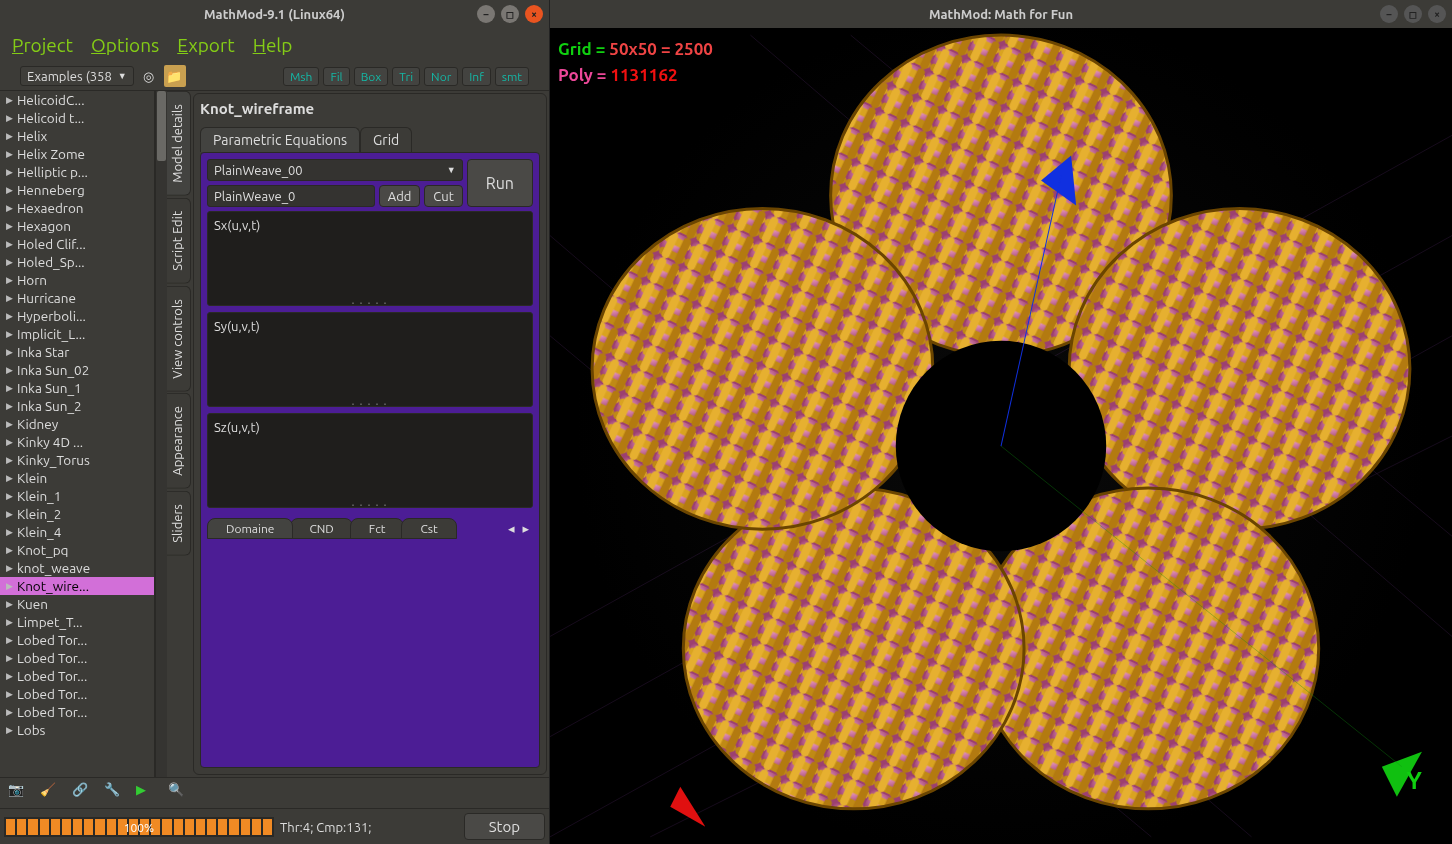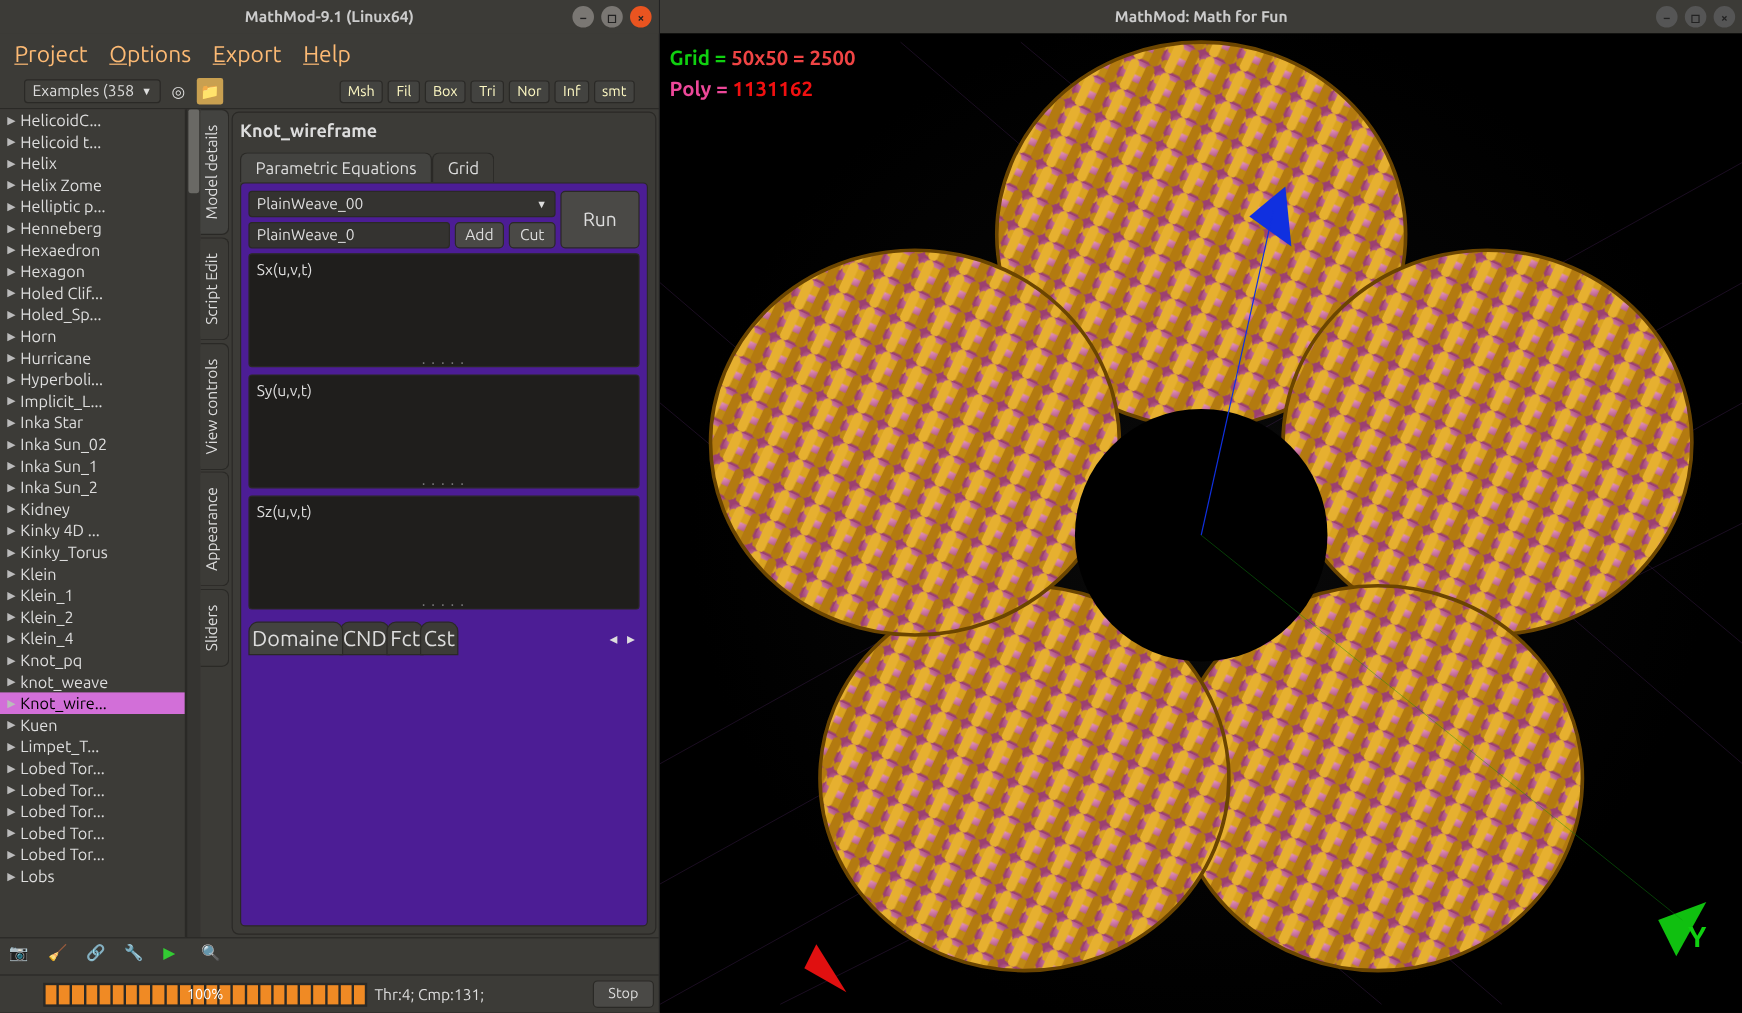--- a/index.html
+++ b/index.html
@@ -6,28 +6,28 @@
 body { background:#2e2b28; color:#ddd; font-size:13px; width:1452px; height:844px; overflow:hidden; display:flex; }
 .titlebar { background:#3c3b37; height:28px; display:flex; align-items:center; padding:0 8px; font-weight:bold; color:#ccc; position:relative; }
 .titlebar .center-title { position:absolute; left:50%; transform:translateX(-50%); }
 .win-controls { display:flex; gap:6px; position:absolute; right:6px; }
 .wc { width:18px; height:18px; border-radius:9px; display:flex; align-items:center; justify-content:center; font-size:10px; color:#222; }
 .wc-min { background:#7a7773; }
 .wc-max { background:#7a7773; }
 .wc-close { background:#e95420; }
 .left-win { width:550px; display:flex; flex-direction:column; background:#3c3b37; border-right:1px solid #222; }
 .right-win { flex:1; display:flex; flex-direction:column; background:#000; }
-.menubar { display:flex; gap:18px; padding:6px 12px; font-size:19px; color:#fdba74; }
+.menubar { display:flex; gap:18px; padding:6px 12px; font-size:19px; color:#84cc16; }
 .menubar span { position:relative; }
 .menubar span::first-letter { text-decoration:underline; }
 .toolbar-row { display:flex; align-items:center; padding:3px 20px; gap:4px; border-bottom:1px solid #2a2926; }
 .dropdown { background:#3f3e3a; border:1px solid #2a2926; border-radius:3px; padding:2px 6px; display:flex; align-items:center; gap:6px; }
 .icon-btn { width:22px; height:22px; display:flex; align-items:center; justify-content:center; border-radius:3px; }
 .spacer { flex:1; }
-.mini-btn { background:#434340; border:1px solid #2a2926; border-radius:3px; padding:2px 6px; font-size:12px; color:#fef9c3; }
+.mini-btn { background:#434340; border:1px solid #2a2926; border-radius:3px; padding:2px 6px; font-size:12px; color:#14b8a6; }
 .content { display:flex; flex:1; overflow:hidden; }
 .tree { width:155px; background:#3c3b37; overflow-y:auto; border-right:1px solid #2a2926; }
 .tree-item { display:flex; align-items:center; gap:4px; padding:1px 6px; font-size:13.5px; white-space:nowrap; overflow:hidden; text-overflow:ellipsis; }
 .tree-item.selected { background:#d26fd8; color:#000; }
 .tri { font-size:9px; color:#bbb; }
 .scrollbar { width:12px; background:#353431; border-left:1px solid #2a2926; position:relative; }
 .scroll-thumb { position:absolute; left:1px; right:1px; top:0; height:70px; background:#6a6965; border-radius:2px; }
 .vtabs { display:flex; flex-direction:column; width:24px; }
 .vtab { writing-mode:vertical-rl; transform:rotate(180deg); padding:12px 3px; border:1px solid #2a2926; border-right:none; border-radius:6px 0 0 6px; margin-bottom:2px; font-size:13px; background:#3c3b37; }
 .vtab.active { background:#434340; }
@@ -38,30 +38,30 @@
 .htab.active { background:#434340; }
 .panel { border:1px solid #2a2926; border-radius:4px; margin:0 6px 6px; padding:6px; flex:1; display:flex; flex-direction:column; gap:4px; background:#4c1d95; }
 .row { display:flex; gap:4px; align-items:center; }
 .sel { flex:1; background:#343330; border:1px solid #2a2926; border-radius:3px; padding:3px 6px; display:flex; justify-content:space-between; align-items:center; }
 .btn { background:#4a4946; border:1px solid #2a2926; border-radius:4px; padding:6px 14px; font-size:16px; }
 .btn-sm { padding:3px 8px; font-size:13px; }
 .input { background:#343330; border:1px solid #2a2926; border-radius:3px; padding:3px 6px; flex:1; }
 .code-area { background:#1f1e1c; border:1px solid #2a2926; border-radius:3px; padding:6px; min-height:95px; font-family:monospace; font-size:13px; color:#ddd; margin-bottom:2px; position:relative; }
 .code-area::after { content:"....."; position:absolute; bottom:-1px; left:50%; transform:translateX(-50%); color:#777; font-size:10px; letter-spacing:2px; }
 .domtabs { display:flex; gap:0; padding-top:4px; align-items:center; }
-.domtab { border:1px solid #2a2926; border-radius:8px 8px 0 0; padding:3px 2px; font-size:18px; background:#3c3b37; margin-right:-3px; }
+.domtab { border:1px solid #2a2926; border-radius:8px 8px 0 0; padding:3px 18px; font-size:12px; background:#3c3b37; margin-right:-3px; }
 .domtab.active { background:#434340; z-index:1; }
 .domain-box { border:1px solid #2a2926; border-radius:4px; padding:8px; display:flex; gap:10px; }
 .domain-col { display:flex; flex-direction:column; gap:4px; flex:1; }
 .dfield { background:#1f1e1c; border:1px solid #2a2926; padding:3px 8px; }
 .uv-btn { width:22px; height:22px; border:1px solid #555; font-weight:bold; text-align:center; line-height:20px; }
 .bottom-bar { display:flex; align-items:center; gap:10px; padding:4px 8px; border-top:1px solid #2a2926; }
 .tool-icon { width:22px; height:22px; }
 .progress-row { display:flex; align-items:center; gap:6px; padding:4px; border-top:1px solid #2a2926; }
-.progress { flex:0 0 270px; height:20px; background:#2a2926; position:relative; display:flex; gap:2px; padding:2px; align-items:center;margin-left:32px; }
+.progress { flex:0 0 270px; height:20px; background:#2a2926; position:relative; display:flex; gap:2px; padding:2px; align-items:center; }
 .progress .seg { flex:1; height:100%; background:#f08a24; }
 .progress .pct { position:absolute; left:50%; top:50%; transform:translate(-50%,-50%); color:#fff; font-size:12px; }
 .overlay-text { position:absolute; top:8px; left:8px; font-family:"Courier New",monospace; font-size:17px; font-weight:bold; line-height:1.5; }
 .viewport { flex:1; position:relative; background:#000; overflow:hidden; }
 .torus-placeholder { position:absolute; inset:0; background: radial-gradient(circle at 50% 50%, #0a0a0a 0%, #000 70%); }
 .axis-arrow { position:absolute; font-size:24px; font-weight:bold; }
 </style>
 </head>
 <body>
 
@@ -331,21 +331,21 @@
         <div class="seg"></div>
         <div class="seg"></div>
       <div class="seg"></div>
         <div class="seg"></div>
         <div class="seg"></div>
         <div class="seg"></div>
       <span class="pct">100%</span>
     </div>
     <span>Thr:4; Cmp:131;</span>
     <div class="spacer"></div>
-    <div class="btn" style="padding:4px 12px;font-size:12px;">Stop</div>
+    <div class="btn" style="padding:4px 24px;font-size:15px;">Stop</div>
   </div>
 </div>
 
 <div class="right-win">
   <div class="titlebar" style="background:#3c3b37;">
     <span class="center-title">MathMod: Math for Fun</span>
     <div class="win-controls">
       <div class="wc" style="background:#555">–</div>
       <div class="wc" style="background:#555">◻</div>
       <div class="wc" style="background:#555">×</div>

